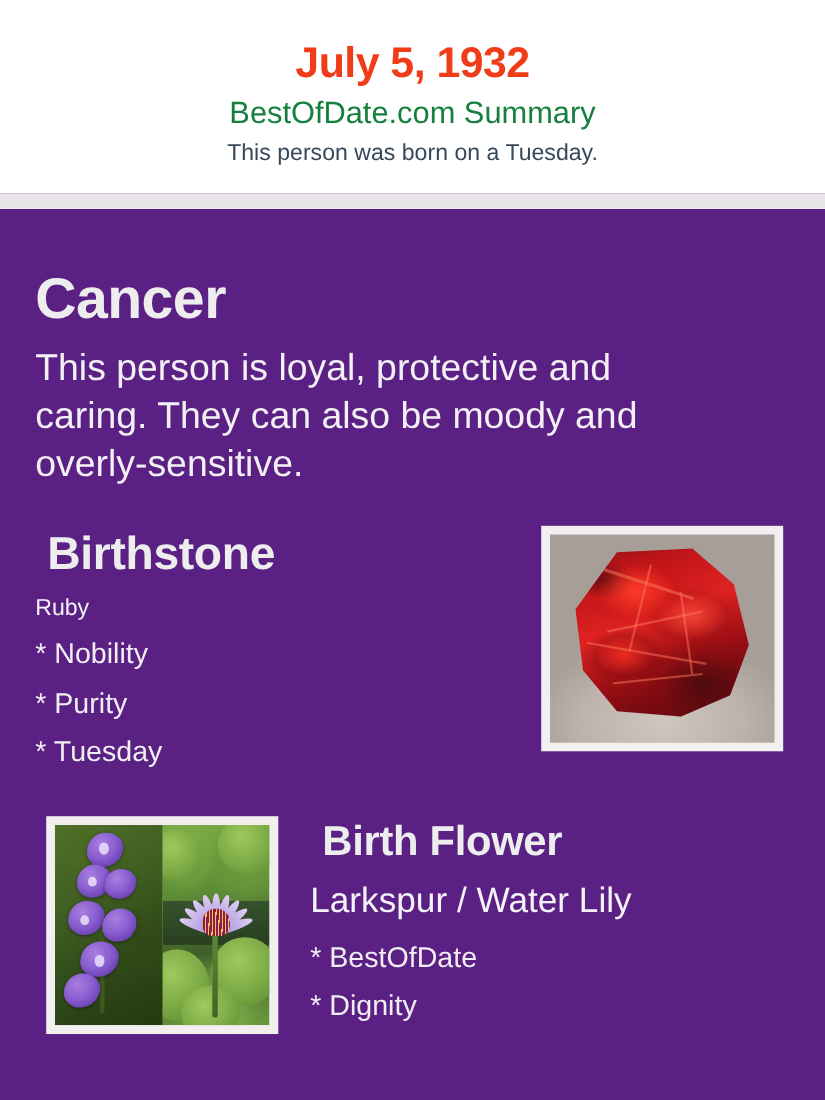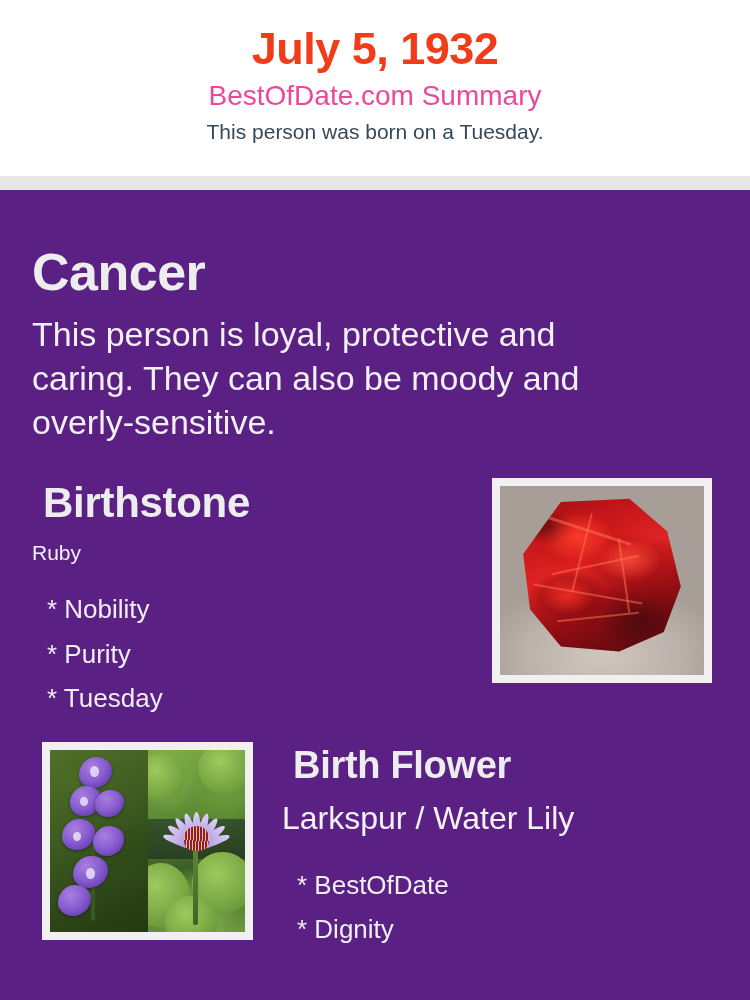--- a/index.html
+++ b/index.html
@@ -27,33 +27,33 @@
     left: 0;
     top: 0;
     width: 750px;
     height: 176px;
     background: #FFFFFF;
     text-align: center;
     box-sizing: border-box;
   }
   .header-date {
     margin: 0;
-    padding-top: 25px;
-    font-size: 45px;
+    padding-top: 38px;
+    font-size: 39px;
     font-weight: bold;
     color: #F03C18;
     letter-spacing: -0.5px;
     line-height: 1.05;
   }
   .header-site {
     margin: 0;
     padding-top: 9px;
     font-size: 28px;
     font-weight: normal;
-    color: #ec4899;
+    color: #15803d;
     line-height: 1.1;
   }
   .header-weekday {
     margin: 0;
     padding-top: 8px;
     font-size: 21px;
     font-weight: normal;
     color: #36485A;
     line-height: 1.1;
   }
@@ -118,21 +118,21 @@
   }
   .section-subtitle {
     margin: 0;
     padding-top: 7px;
     font-size: 21px;
     font-weight: normal;
     color: #F4F2F6;
     line-height: 1.05;
   }
   .trait-list {
-    margin: 15px;
+    margin: 0;
     padding: 8px 0 0 0;
     list-style: none;
   }
   .trait-item {
     font-size: 26px;
     font-weight: normal;
     color: #F0EEF2;
     line-height: 1.72;
     white-space: nowrap;
   }

